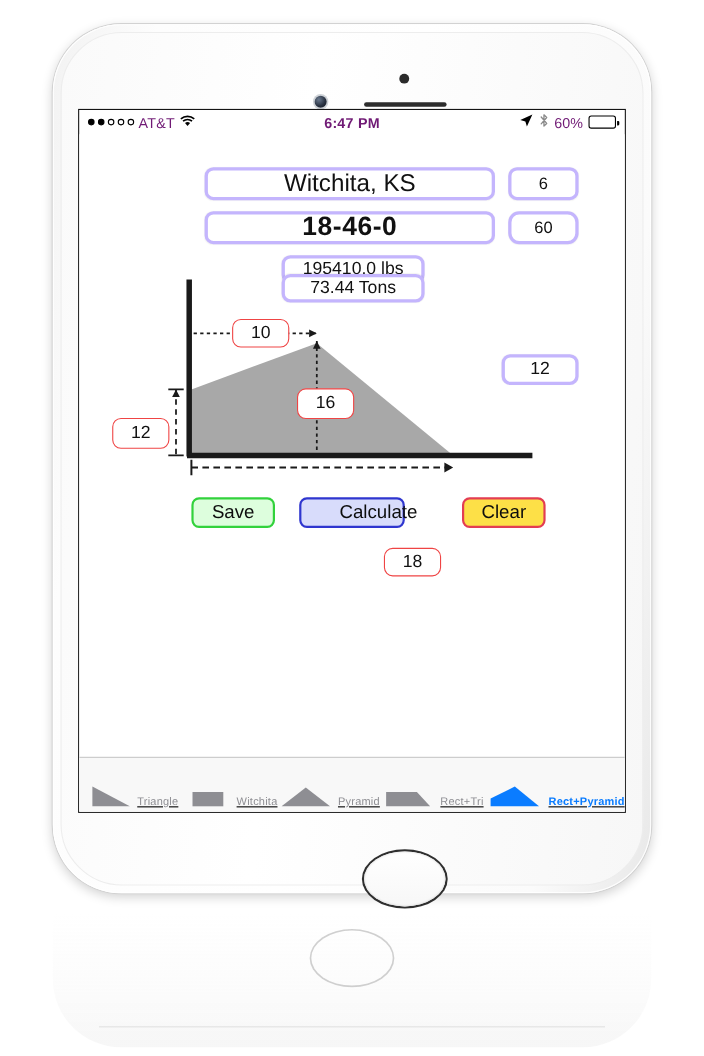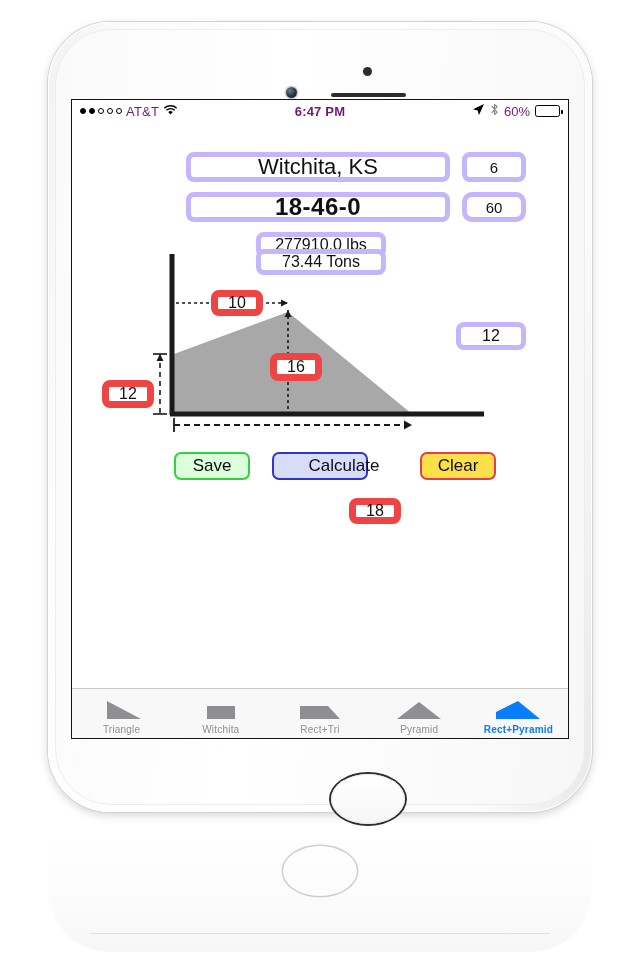--- a/index.html
+++ b/index.html
@@ -126,21 +126,21 @@
     content:''; position:absolute; right:-3.5px; top:3.5px;
     width:2px; height:4px; background:#000; border-radius:0 1px 1px 0;
   }
   .batt-fill { height: 100%; background: #000; border-radius: 1px; }
 
   
   .app { position: relative; height: 616px; background: #fff; }
 
   .field {
     position: absolute;
-    border: 5px solid #c4b5fd;
+    border: 3px solid #c4b5fd;
     border-radius: 8px;
     background: #fff;
     display: flex;
     align-items: center;
     justify-content: center;
     color: #111;
     box-shadow: 0 0 1px rgba(0,0,0,.05);
   }
 
   .f-name  { left: 114px; top: 30px;  width: 264px; height: 30px; font-size: 22px; }
@@ -149,21 +149,21 @@
   .f-num2  { left: 390px; top: 70px;  width: 64px;  height: 30px; font-size: 15px; border-radius: 10px; }
   .f-lbs   { left: 184px; top: 110px; width: 130px; height: 26px; font-size: 16px; }
   .f-tons  { left: 184px; top: 127px; width: 130px; height: 26px; font-size: 16px; }
   .f-right { left: 384px; top: 200px; width: 70px;  height: 28px; font-size: 16px; }
 
   
   .diagram { position: absolute; left: 0; top: 90px; width: 496px; height: 230px; }
 
   .dim-label {
     position: absolute;
-    border: 7px solid #ef4444;
+    border: 1px solid #ef4444;
     border-radius: 8px;
     background: #fff;
     display: flex; align-items: center; justify-content: center;
     font-size: 16px; color: #111;
     z-index: 5;
   }
   .dl-10 { left: 139px; top: 78px;  width: 52px; height: 26px; }
   .dl-16 { left: 198px; top: 141px; width: 52px; height: 28px; }
   .dl-12 { left: 30px;  top: 168px; width: 52px; height: 28px; }
   .dl-18 { left: 277px; top: 286px; width: 52px; height: 26px; }
@@ -187,25 +187,26 @@
     position: absolute;
     left: 0; bottom: 0;
     width: 496px; height: 50px;
     background: #f8f8f8;
     border-top: 1px solid #c8c8c8;
     display: flex;
   }
   .tab {
     flex: 1;
     display: flex;
-    flex-direction: column;
-    align-items: center;
+    flex-direction: row;
+    align-items: flex-end;
     justify-content: flex-end;
     padding-bottom: 3px;
     gap: 3px;
+    text-decoration: underline;
   }
   .tab-ico { height: 22px; display: flex; align-items: flex-end; justify-content: center; }
   .tab-lbl { font-size: 10px; color: #8e8e93; letter-spacing: .2px; }
   .tab.active .tab-lbl { color: #0a7cff; font-weight: bold; }
 
   
   .reflection {
     position: absolute;
     left: 48px; top: 820px;
     width: 544px; height: 132px;
@@ -288,21 +289,21 @@
         </span>
       </div>
     </div>
 
     <div class="app">
 
       <div class="field f-name" title="Location">Witchita, KS</div>
       <div class="field f-num1">6</div>
       <div class="field f-blend" title="Blend">18-46-0</div>
       <div class="field f-num2">60</div>
-      <div class="field f-lbs">277910.0 lbs</div>
+      <div class="field f-lbs">195410.0 lbs</div>
       <div class="field f-tons">73.44 Tons</div>
       <div class="field f-right">12</div>
 
       <div class="diagram">
         <svg width="496" height="230" viewBox="0 0 496 230">
 
           <polygon id="shape-poly" points="102,202 102,142 216,100 340,202" fill="#a8a8a8"></polygon>
 
           <line x1="100" y1="42" x2="100" y2="203" stroke="#1a1a1a" stroke-width="5"></line>
 
@@ -352,33 +353,33 @@
             <svg width="46" height="22" viewBox="0 0 46 22">
                 <rect x="9" y="7" width="28" height="13" fill="#8e8e93"></rect>
               </svg>
           </span>
           <span class="tab-lbl" style="color: rgb(142, 142, 147);">Witchita</span>
         </div>
 
         <div class="tab">
           <span class="tab-ico">
             <svg width="52" height="22" viewBox="0 0 52 22">
+                <polygon points="26,3 48,20 4,20" fill="#8e8e93"></polygon>
+              </svg>
+          </span>
+          <span class="tab-lbl" style="color: rgb(142, 142, 147);">Pyramid</span>
+        </div>
+
+        <div class="tab">
+          <span class="tab-ico">
+            <svg width="52" height="22" viewBox="0 0 52 22">
                 <polygon points="6,7 34,7 46,20 6,20" fill="#8e8e93"></polygon>
               </svg>
           </span>
           <span class="tab-lbl" style="color: rgb(142, 142, 147);">Rect+Tri</span>
-        </div>
-
-        <div class="tab">
-          <span class="tab-ico">
-            <svg width="52" height="22" viewBox="0 0 52 22">
-                <polygon points="26,3 48,20 4,20" fill="#8e8e93"></polygon>
-              </svg>
-          </span>
-          <span class="tab-lbl" style="color: rgb(142, 142, 147);">Pyramid</span>
         </div>
 
         <div class="tab active">
           <span class="tab-ico">
             <svg width="56" height="22" viewBox="0 0 56 22">
                 <polygon points="6,13 28,2 50,20 6,20" fill="#0a7cff"></polygon>
               </svg>
           </span>
           <span class="tab-lbl" style="color: rgb(10, 124, 255);">Rect+Pyramid</span>
         </div>

